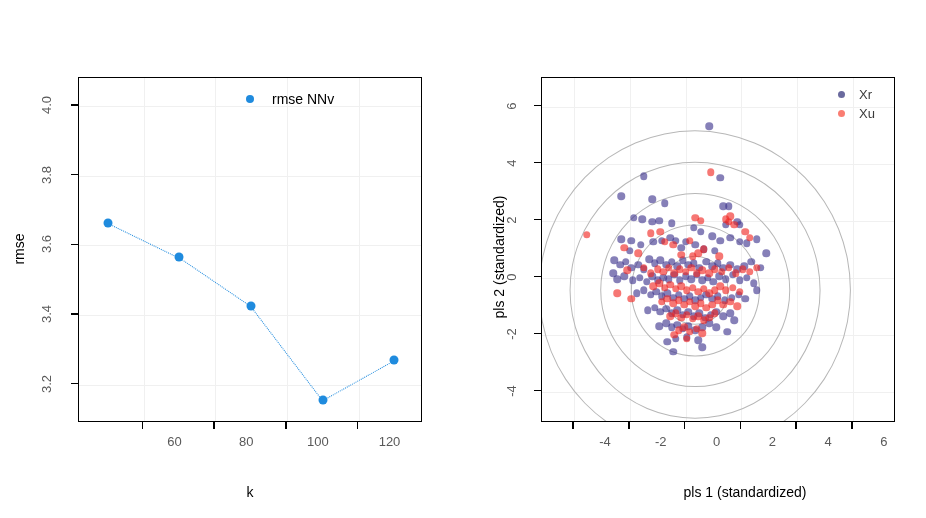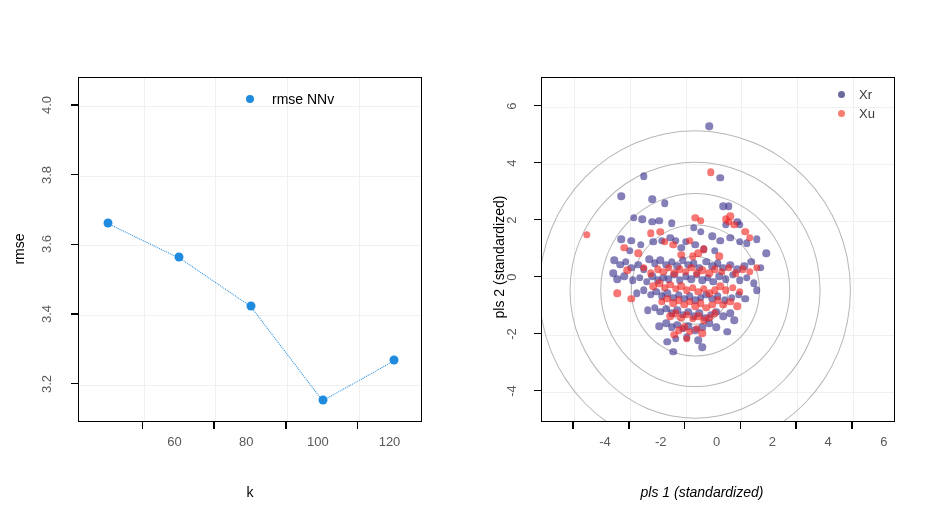--- a/index.html
+++ b/index.html
@@ -450,21 +450,21 @@
       <div class="sc-dot sc-xu" style="left: 156.094px; top: 175.351px;"></div>
       <div class="sc-dot sc-xu" style="left: 139.37px; top: 176.777px;"></div>
       <div class="sc-dot sc-xu" style="left: 177px; top: 178.202px;"></div>
       <div class="sc-dot sc-xu" style="left: 144.945px; top: 260.888px;"></div>
     </div>
 
   <div id="right-overlay"></div>
 
   <div class="axis-title axis-title-y" style="left:409px; top:249px; width:180px;">pls 2 (standardized)</div>
 
-  <div class="axis-title" style="left:525px; top:484px; width:354px; text-align:center;font-style:italic;">pls 1 (standardized)</div>
+  <div class="axis-title" style="left:568px; top:484px; width:354px; text-align:center;">pls 1 (standardized)</div>
 
   <div class="legend-right" style="left:838px; top:85px;">
     <div class="row">
       <span class="swatch sw-xr"></span>
       <span class="lbl">Xr</span>
     </div>
     <div class="row">
       <span class="swatch sw-xu"></span>
       <span class="lbl">Xu</span>
     </div>

